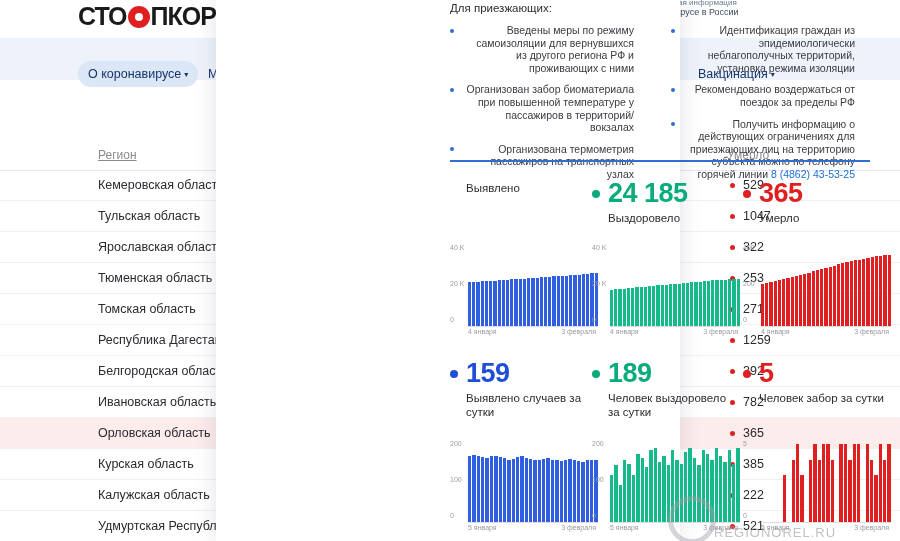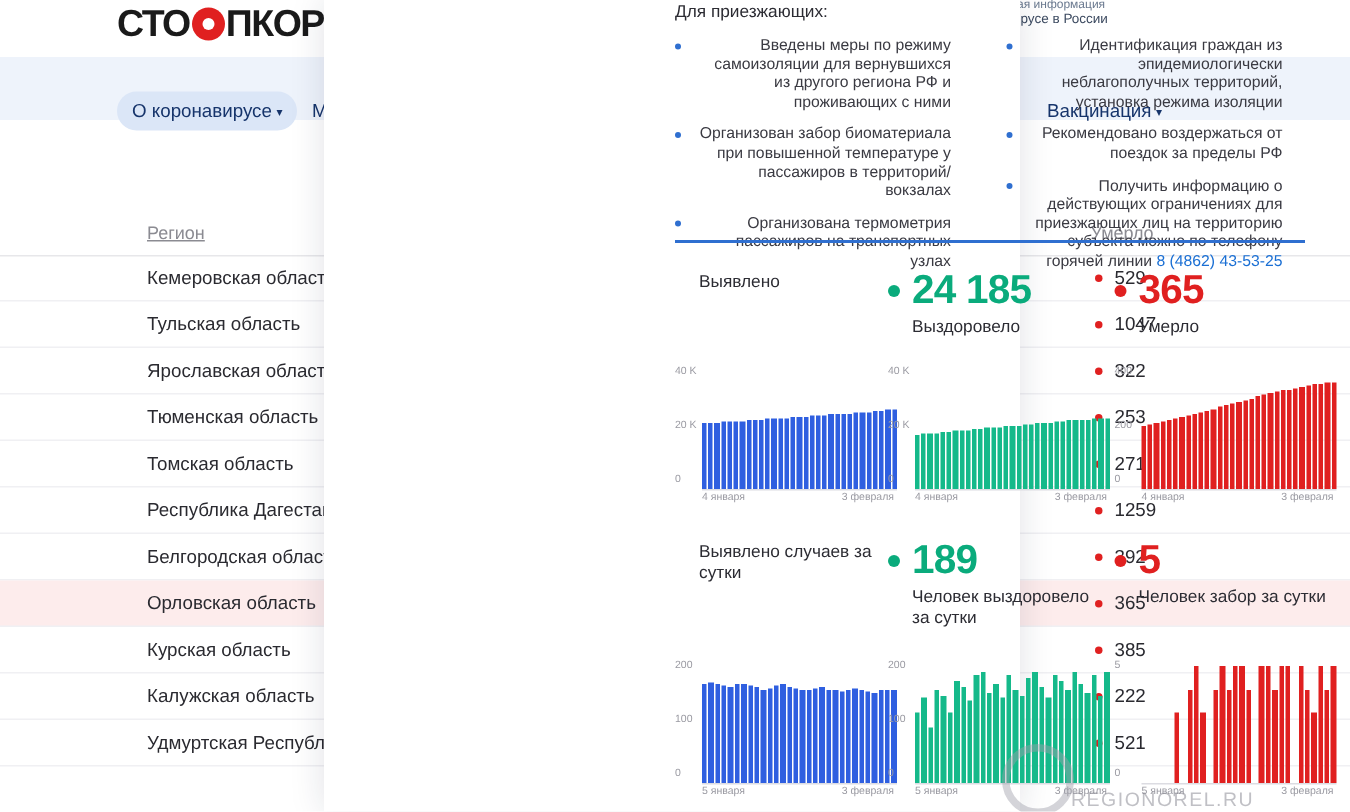--- a/index.html
+++ b/index.html
@@ -199,20 +199,25 @@
       </div>
       <div class="row">
         <div class="rname">Республика Дагестан</div>
         <div class="dot"></div>
         <div class="rdeaths">1259</div>
       </div>
       <div class="row">
         <div class="rname">Белгородская область</div>
         <div class="dot"></div>
         <div class="rdeaths">392</div>
+      </div>
+      <div class="row">
+        <div class="rname">Ивановская область</div>
+        <div class="dot"></div>
+        <div class="rdeaths">782</div>
       </div>
       <div class="row highlight">
         <div class="rname">Орловская область</div>
         <div class="dot"></div>
         <div class="rdeaths">365</div>
       </div>
       <div class="row">
         <div class="rname">Курская область</div>
         <div class="dot"></div>
         <div class="rdeaths">385</div>
@@ -393,20 +398,21 @@
           <i style="height: 69.615px; background: rgb(224, 32, 32);"></i>
           <i style="height: 70.2px; background: rgb(224, 32, 32);"></i>
           <i style="height: 70.785px; background: rgb(224, 32, 32);"></i>
           <i style="height: 71.175px; background: rgb(224, 32, 32);"></i>
         </div>
         <div class="axis"></div>
         <div class="xl l">4 января</div>
         <div class="xl r">3 февраля</div>
       </div>
       <div class="stat blue" style="left: 234px; top: 358px;">
+        <div class="snum">159</div>
         <div class="slbl">Выявлено случаев за сутки</div>
       </div>
       <div class="chart" style="left: 234px; top: 440px;">
         <div class="ytop">200</div>
         <div class="ymid">100</div>
         <div class="ybot">0</div>
         <div class="plot">
           <i style="height: 65.52px; background: rgb(47, 95, 224);"></i>
           <i style="height: 67.08px; background: rgb(47, 95, 224);"></i>
           <i style="height: 66.3px; background: rgb(47, 95, 224);"></i>

